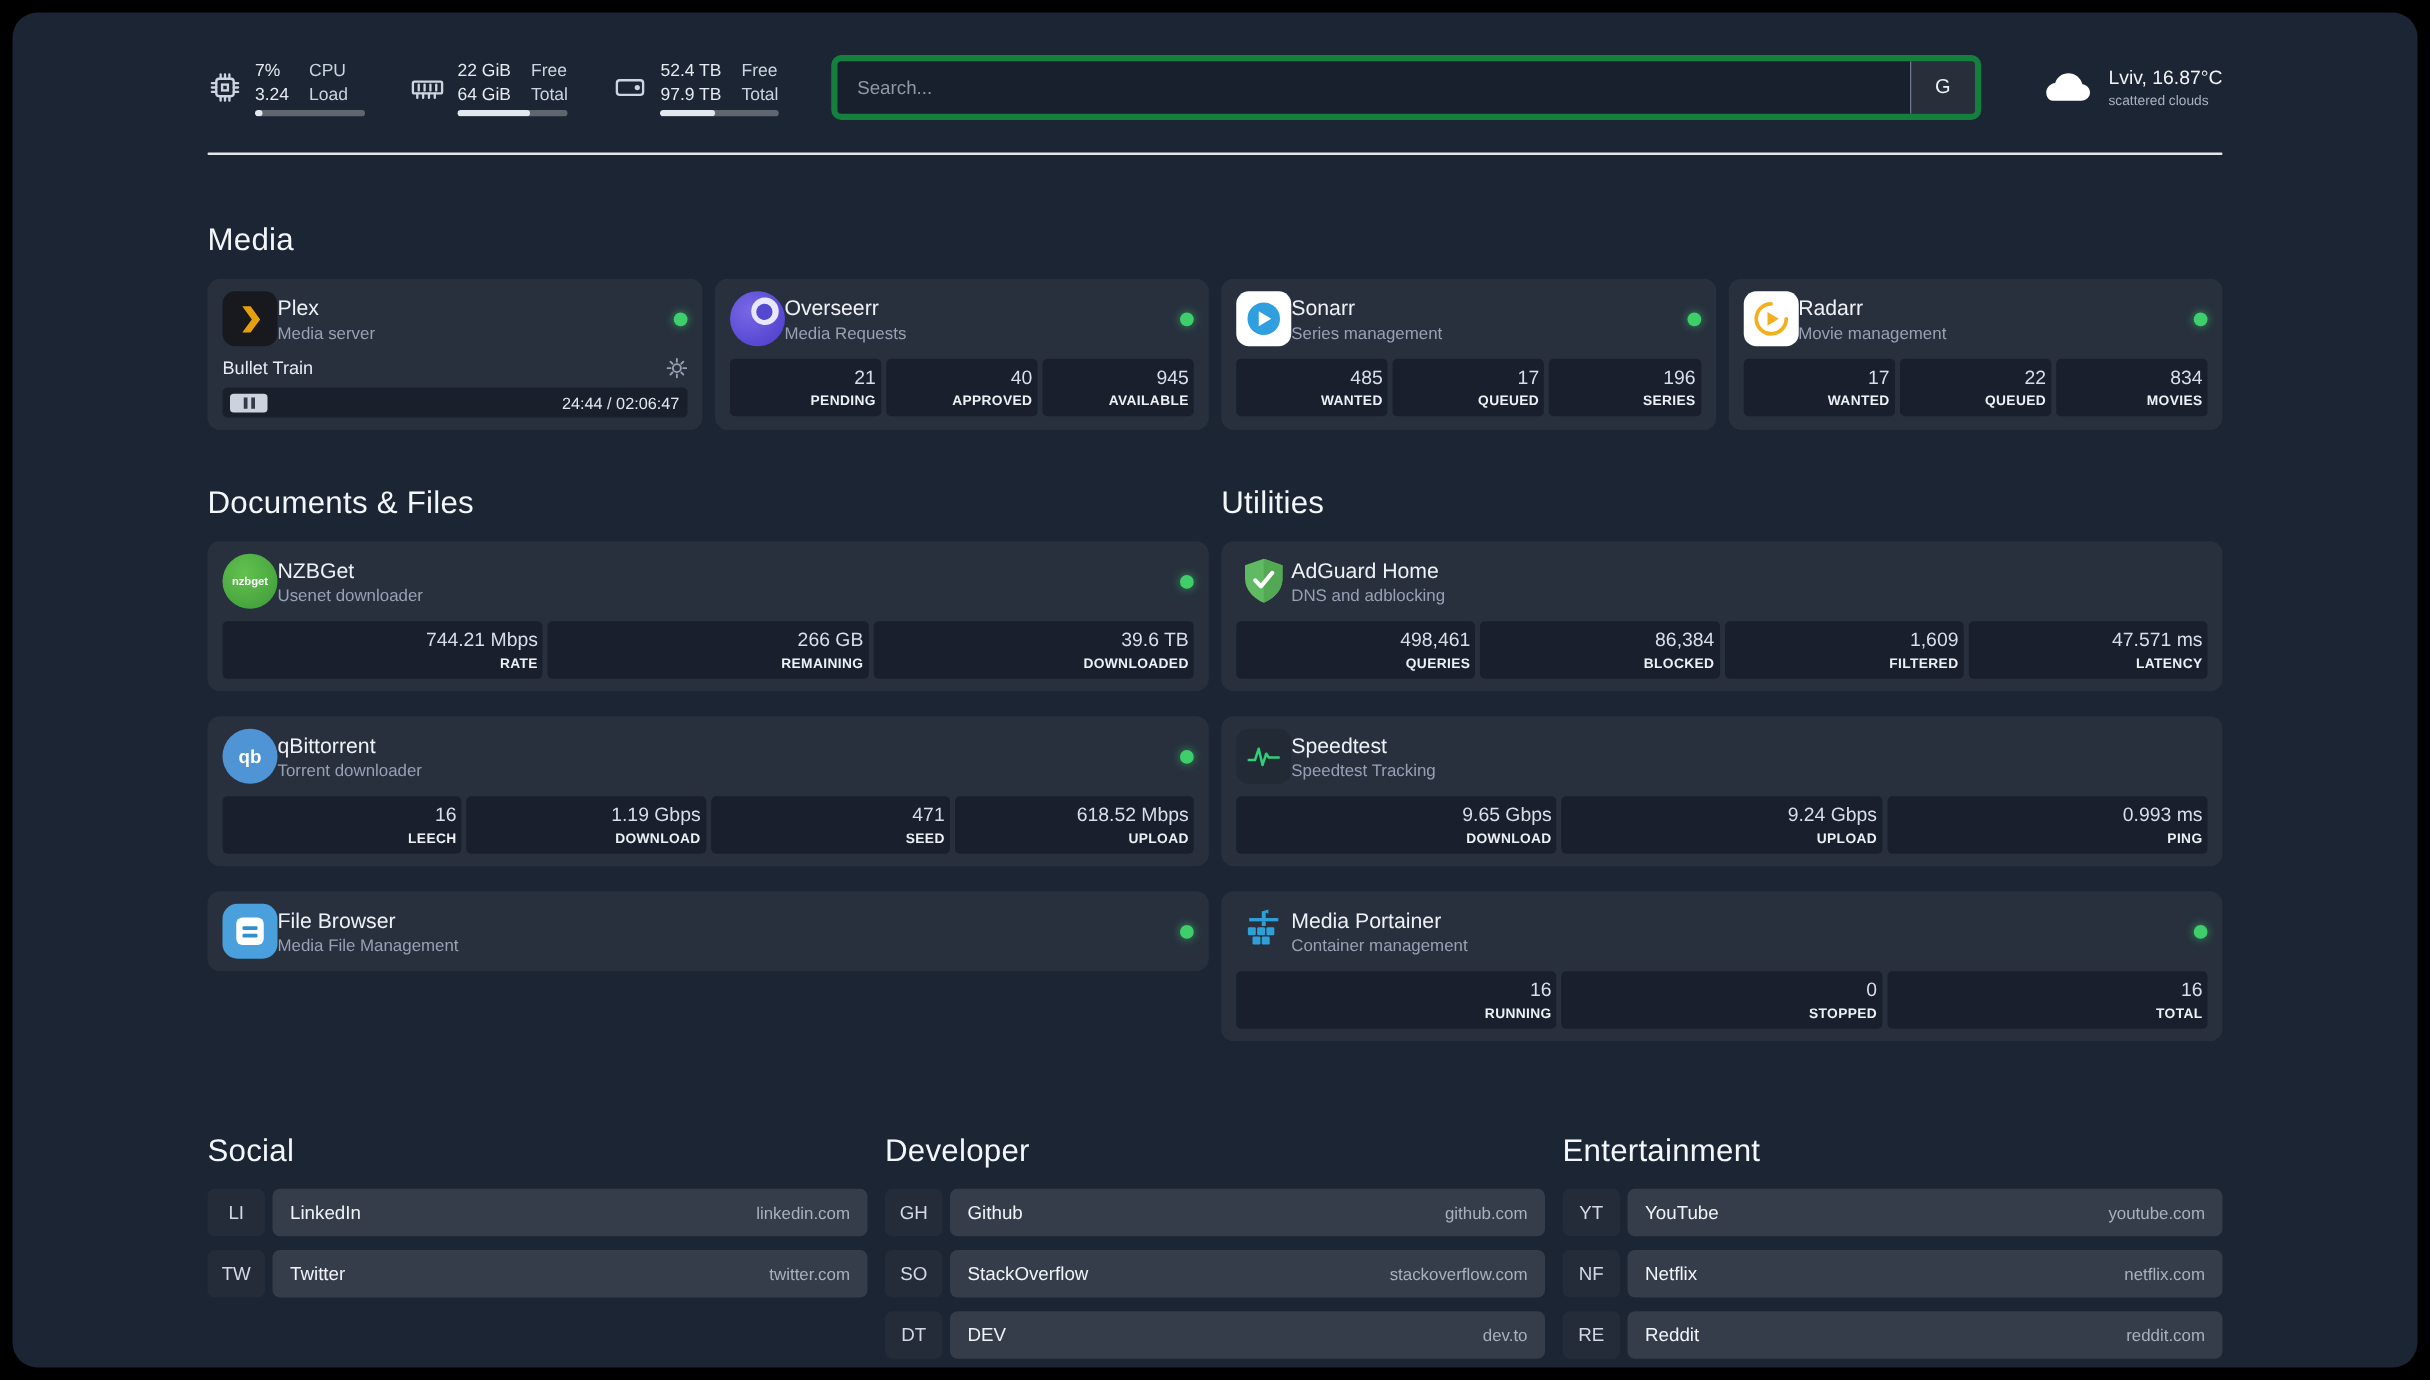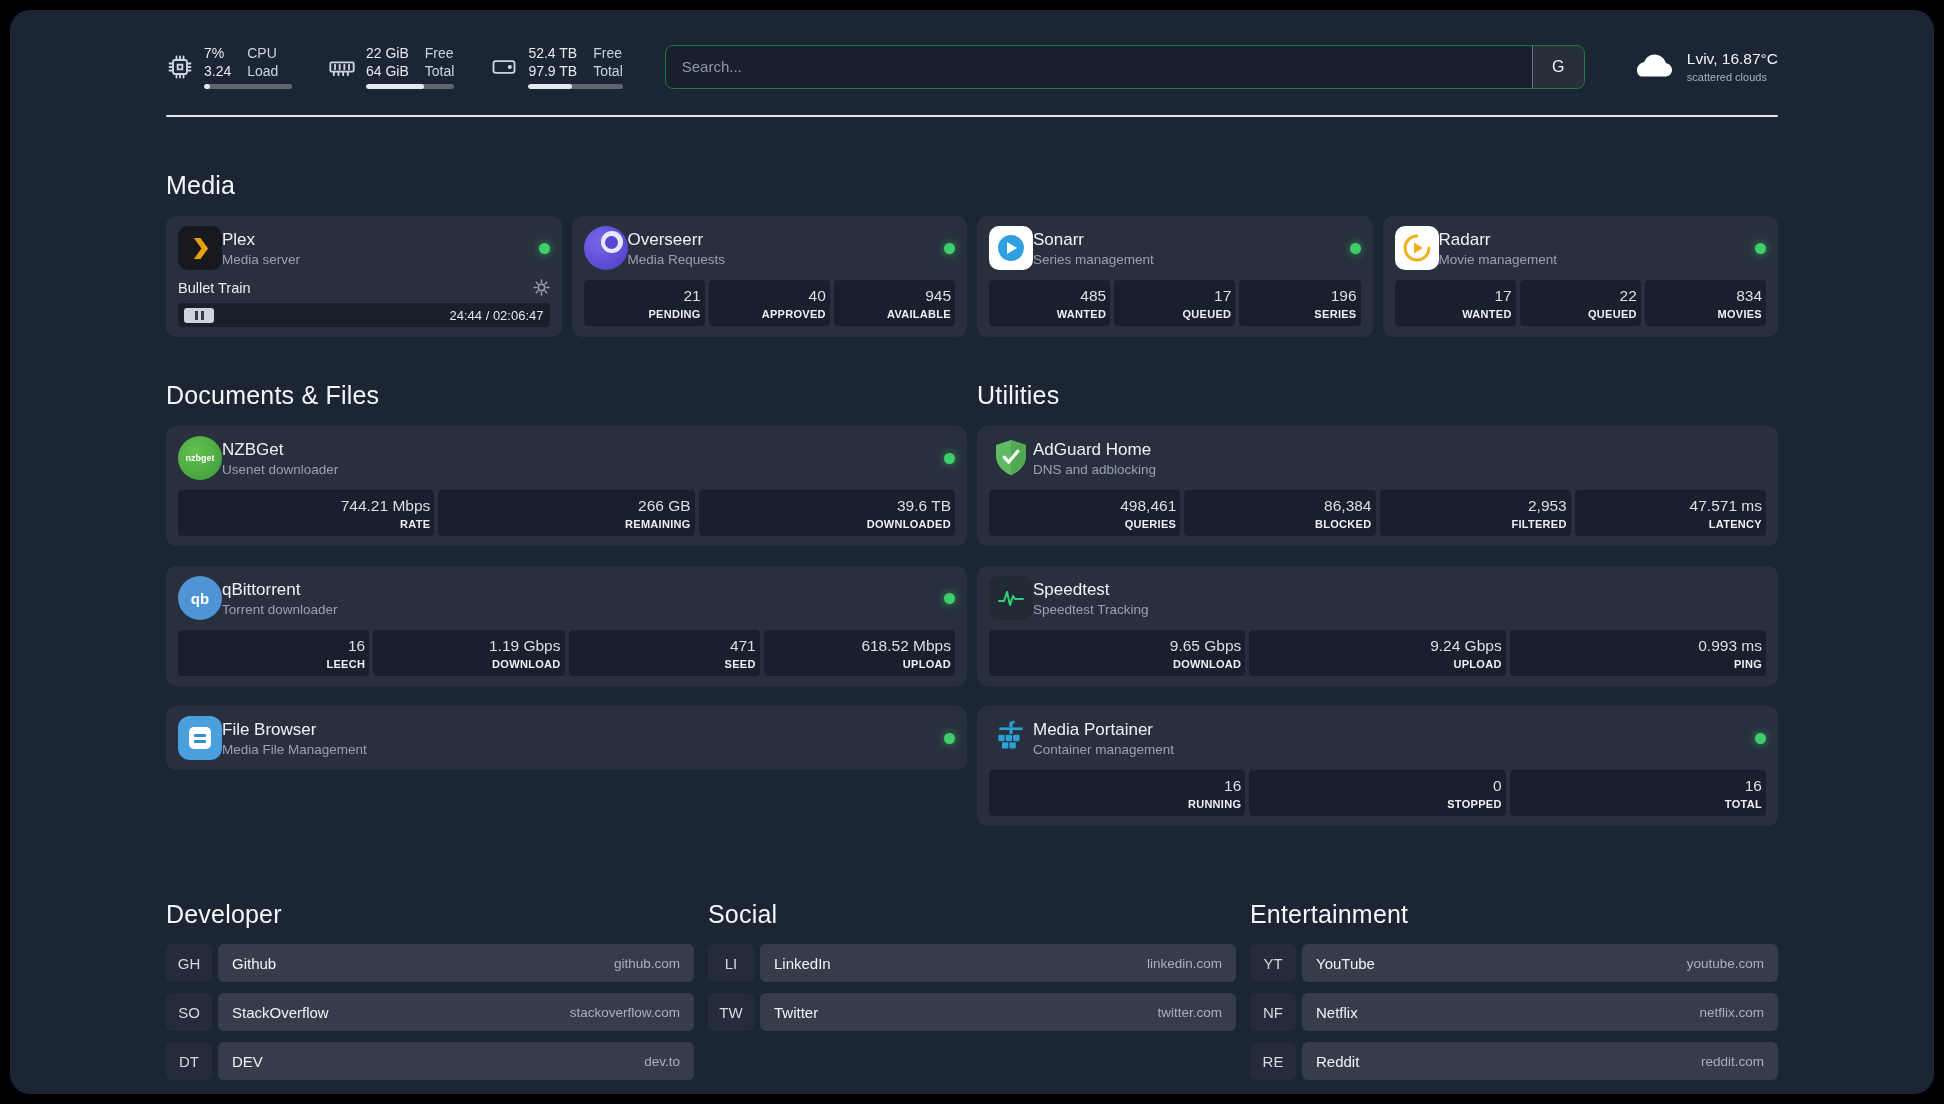--- a/index.html
+++ b/index.html
@@ -13,21 +13,21 @@
   .res{display:flex;gap:10px;align-items:center;}
   .res-icon{color:#cdd5e2;flex:none;display:flex;align-items:center;}
   .res-body{min-width:88px;}
   .res-cols{display:flex;gap:16px;font-size:14px;line-height:1.3;}
   .res-col{display:flex;flex-direction:column;}
   .res-col.values{color:#e6ebf2;}
   .res-col.labels{color:#ccd4e0;}
   .res-bar{margin-top:4px;height:5px;border-radius:3px;background:rgba(255,255,255,.30);overflow:hidden;}
   .res-bar i{display:block;height:100%;background:#e2e8f0;border-radius:3px;}
 
-  .search{flex:1;display:flex;height:42px;margin:0 46px 0 42px;border:1px solid #15803d;border-radius:8px;background:rgba(13,18,27,.25);overflow:hidden;}
+  .search{flex:1;display:flex;height:42px;margin:0 46px 0 42px;border:5px solid #15803d;border-radius:8px;background:rgba(13,18,27,.25);overflow:hidden;}
   .search input{flex:1;background:transparent;border:0;outline:none;padding:0 16px;color:#e3e8f0;font-size:15px;font-family:inherit;}
   .search input::placeholder{color:#8e98a9;}
   .search-btn{width:52px;border:0;border-left:1px solid #6d7789;background:rgba(255,255,255,.07);color:#eef2f8;font-size:16px;cursor:pointer;font-family:inherit;}
 
   .weather{display:flex;align-items:center;gap:12px;}
   .weather-loc{font-size:15.5px;color:#f0f3f8;}
   .weather-cond{font-size:11px;color:#a9b2c0;margin-top:3px;}
 
   .divider{height:2px;background:#e3e7ed;margin-top:26px;border-radius:1px;}
 
@@ -416,21 +416,21 @@
           <div class="stats">
             <div class="stat">
               <div class="stat-value">498,461</div>
               <div class="stat-label">QUERIES</div>
             </div>
             <div class="stat">
               <div class="stat-value">86,384</div>
               <div class="stat-label">BLOCKED</div>
             </div>
             <div class="stat">
-              <div class="stat-value">2,953</div>
+              <div class="stat-value">1,609</div>
               <div class="stat-label">FILTERED</div>
             </div>
             <div class="stat">
               <div class="stat-value">47.571 ms</div>
               <div class="stat-label">LATENCY</div>
             </div>
           </div>
         </div>
 
         <div class="card">
@@ -498,20 +498,40 @@
           </div>
         </div>
 
       </div>
     </div>
   </div>
 
   <div class="bookmarks">
 
     <div>
+      <div class="section-title">Social</div>
+      <div class="bm-list">
+        <div class="bm-row">
+          <span class="bm-abbr">LI</span>
+          <span class="bm-pill">
+            <span class="bm-name">LinkedIn</span>
+            <span class="bm-url">linkedin.com</span>
+          </span>
+        </div>
+        <div class="bm-row">
+          <span class="bm-abbr">TW</span>
+          <span class="bm-pill">
+            <span class="bm-name">Twitter</span>
+            <span class="bm-url">twitter.com</span>
+          </span>
+        </div>
+      </div>
+    </div>
+
+    <div>
       <div class="section-title">Developer</div>
       <div class="bm-list">
         <div class="bm-row">
           <span class="bm-abbr">GH</span>
           <span class="bm-pill">
             <span class="bm-name">Github</span>
             <span class="bm-url">github.com</span>
           </span>
         </div>
         <div class="bm-row">
@@ -519,40 +539,20 @@
           <span class="bm-pill">
             <span class="bm-name">StackOverflow</span>
             <span class="bm-url">stackoverflow.com</span>
           </span>
         </div>
         <div class="bm-row">
           <span class="bm-abbr">DT</span>
           <span class="bm-pill">
             <span class="bm-name">DEV</span>
             <span class="bm-url">dev.to</span>
-          </span>
-        </div>
-      </div>
-    </div>
-
-    <div>
-      <div class="section-title">Social</div>
-      <div class="bm-list">
-        <div class="bm-row">
-          <span class="bm-abbr">LI</span>
-          <span class="bm-pill">
-            <span class="bm-name">LinkedIn</span>
-            <span class="bm-url">linkedin.com</span>
-          </span>
-        </div>
-        <div class="bm-row">
-          <span class="bm-abbr">TW</span>
-          <span class="bm-pill">
-            <span class="bm-name">Twitter</span>
-            <span class="bm-url">twitter.com</span>
           </span>
         </div>
       </div>
     </div>
 
     <div>
       <div class="section-title">Entertainment</div>
       <div class="bm-list">
         <div class="bm-row">
           <span class="bm-abbr">YT</span>

